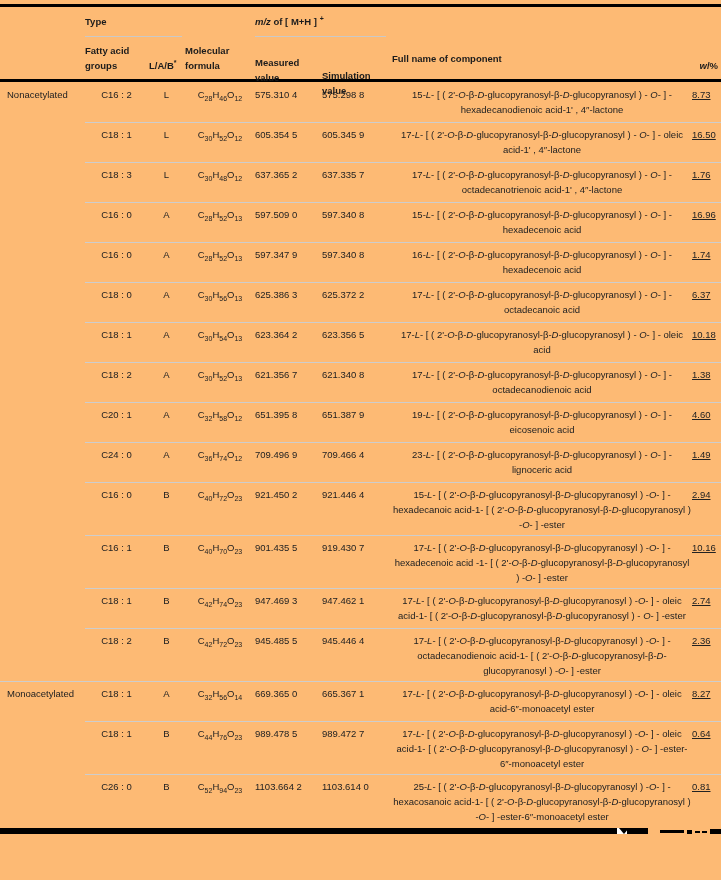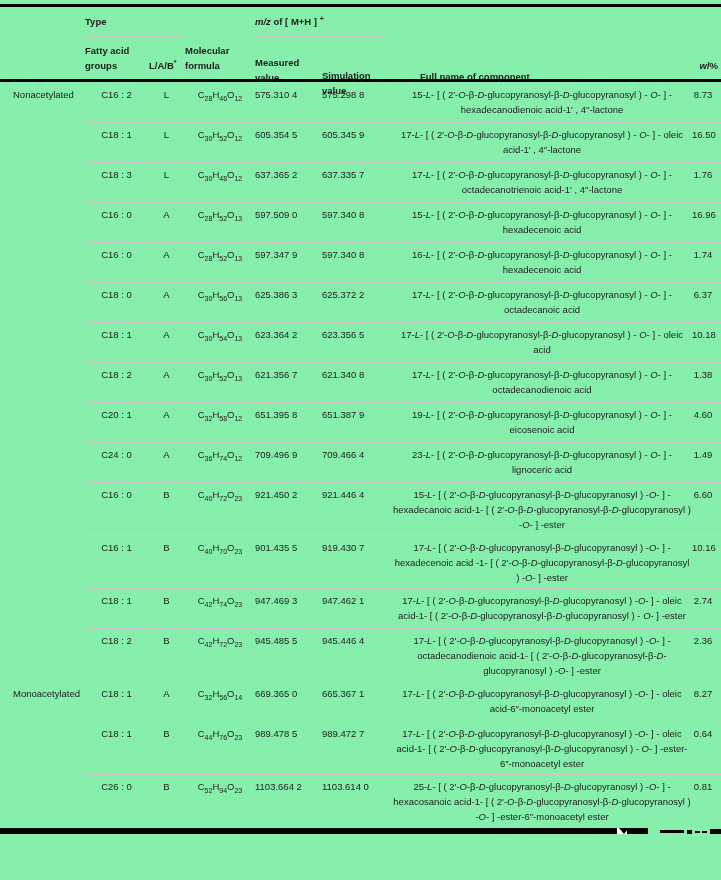--- a/index.html
+++ b/index.html
@@ -1,67 +1,67 @@
 <!DOCTYPE html>
 <html><head>
 <meta charset="utf-8">
 <style>
   html,body{margin:0;padding:0;background:#ffffff;}
   .page{
     position:relative;
     width:721px;height:880px;
-    background:#86efac;
+    background:#fdba74;
     font-family:"Liberation Sans", sans-serif;
     color:#222;
     font-size:9.5px;
     box-sizing:border-box;
     overflow:hidden;
   }
   .rule-thick{height:3px;background:#000;}
   .rule-top{margin-top:4px;}
   
   .thead{position:relative;height:72px;font-weight:bold;color:#1c1c1c;}
   .thead .h{position:absolute;line-height:15px;white-space:pre-line;}
   .h-type{left:85px;top:7px;}
   .u-type{position:absolute;left:85px;top:29px;width:97px;height:1px;background:#c9c9c9;}
   .h-mz{left:255px;top:7px;}
   .u-mz{position:absolute;left:255px;top:29px;width:131px;height:1px;background:#c9c9c9;}
   .h-fatty{left:85px;top:36px;}
   .h-lab{left:149px;top:51px;}
   .h-formula{left:185px;top:36px;}
   .h-meas{left:255px;top:48px;}
   .h-sim{left:322px;top:36px;margin-top:25px;}
-  .h-name{left:392px;top:62px;margin-left:28px;}
+  .h-name{left:392px;top:44px;}
   .h-wt{right:3px;top:51px;}
   sup{font-size:7px;vertical-align:super;line-height:0;}
   sub{font-size:7px;vertical-align:sub;line-height:0;}
   
   .row{
     position:relative;
     display:grid;
     grid-template-columns:85px 63px 37px 70px 67px 70px 300px 29px;
     min-height:40px;
     padding-top:5px;padding-bottom:3px;
     box-sizing:border-box;
     line-height:15px;
   }
   .row::before{
     content:"";position:absolute;left:85px;right:0;top:0;height:1px;background:#cdcdcd;
   }
   .row:first-child::before{display:none;}
   .row.group-start::before{left:0;}
   .c{overflow:visible;}
-  .c-type{padding-left:13px;text-align:left;}
+  .c-type{padding-left:7px;text-align:left;}
   .c-fa{text-align:center;}
   .c-lab{text-align:center;}
   .c-formula{text-align:center;}
   .c-meas{text-align:left;}
   .c-sim{text-align:left;}
   .c-name{text-align:center;}
-  .c-wt{text-align:center;padding-right:7px;}
+  .c-wt{text-align:left;padding-right:7px;text-decoration:underline;}
   
   .bottomline{position:relative;height:7px;margin-top:1px;}
   .bl-main{position:absolute;left:0;top:0;height:6px;background:#000;width:648px;}
   .bl-notch{position:absolute;left:617px;top:0;width:10px;height:6px;background:#fff;}
   .bl-tri{position:absolute;left:619px;top:0;width:0;height:0;border-left:5px solid transparent;border-right:5px solid transparent;border-top:6px solid #000;}
   .bl-d1{position:absolute;left:660px;top:2px;width:24px;height:3px;background:#000;}
   .bl-d2{position:absolute;left:687px;top:2px;width:5px;height:4px;background:#000;}
   .bl-d3{position:absolute;left:695px;top:3px;width:5px;height:2px;background:#000;}
   .bl-d4{position:absolute;left:702px;top:3px;width:5px;height:2px;background:#000;}
   .bl-d5{position:absolute;left:710px;top:1px;width:11px;height:5px;background:#000;}
@@ -207,21 +207,21 @@
   </div>
 
   <div class="row">
     <div class="c c-type"></div>
     <div class="c c-fa">C16 : 0</div>
     <div class="c c-lab">B</div>
     <div class="c c-formula">C<sub>40</sub>H<sub>72</sub>O<sub>23</sub></div>
     <div class="c c-meas">921.450 2</div>
     <div class="c c-sim">921.446 4</div>
     <div class="c c-name">15-<i>L</i>- [ ( 2'-<i>O</i>-β-<i>D</i>-glucopyranosyl-β-<i>D</i>-glucopyranosyl ) -<i>O</i>- ] - hexadecanoic acid-1- [ ( 2'-<i>O</i>-β-<i>D</i>-glucopyranosyl-β-<i>D</i>-glucopyranosyl ) -<i>O</i>- ] -ester</div>
-    <div class="c c-wt">6.60</div>
+    <div class="c c-wt">2.94</div>
   </div>
 
   <div class="row">
     <div class="c c-type"></div>
     <div class="c c-fa">C16 : 1</div>
     <div class="c c-lab">B</div>
     <div class="c c-formula">C<sub>40</sub>H<sub>70</sub>O<sub>23</sub></div>
     <div class="c c-meas">901.435 5</div>
     <div class="c c-sim">919.430 7</div>
     <div class="c c-name">17-<i>L</i>- [ ( 2'-<i>O</i>-β-<i>D</i>-glucopyranosyl-β-<i>D</i>-glucopyranosyl ) -<i>O</i>- ] - hexadecenoic acid -1- [ ( 2'-<i>O</i>-β-<i>D</i>-glucopyranosyl-β-<i>D</i>-glucopyranosyl ) -<i>O</i>- ] -ester</div>

